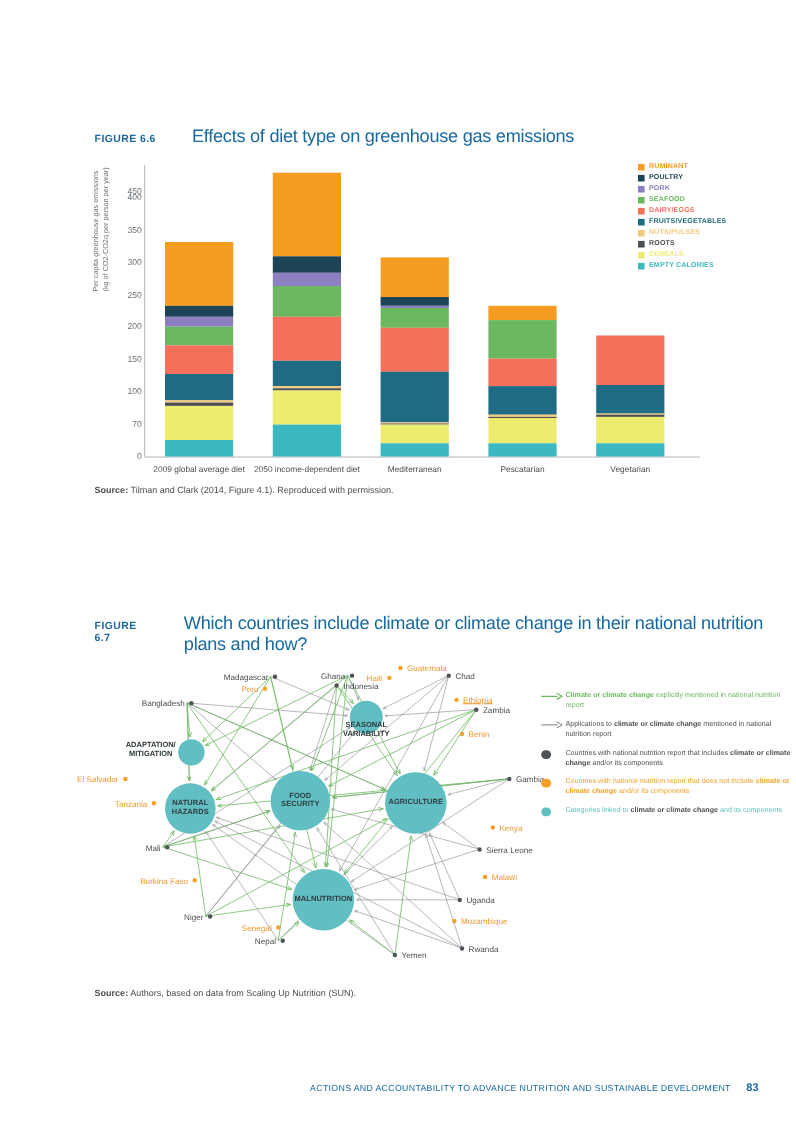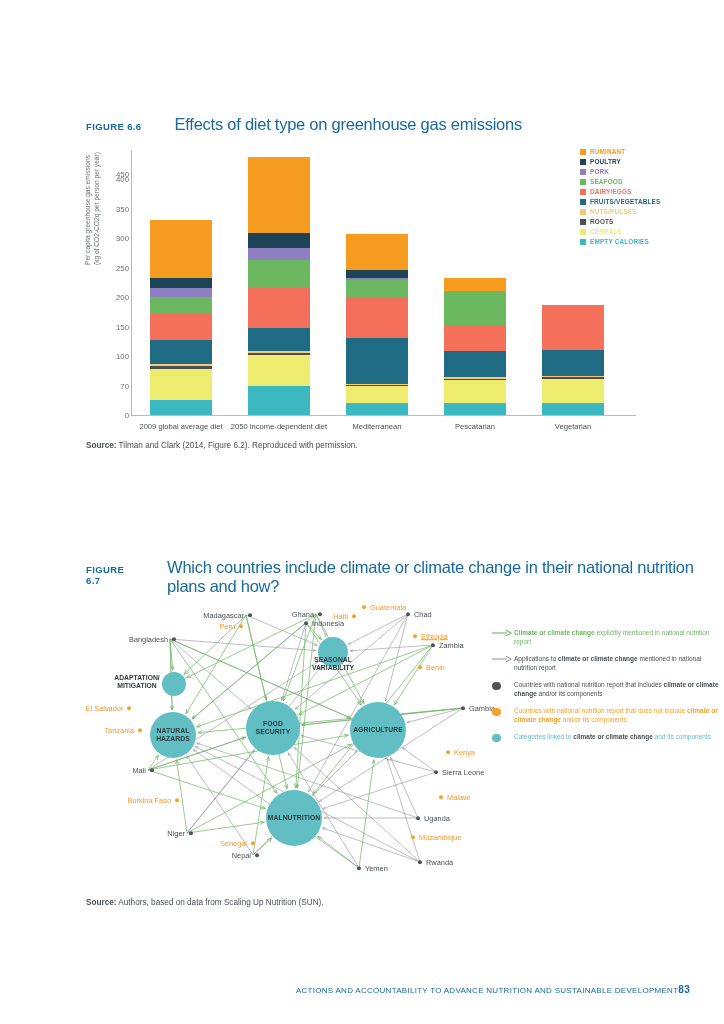--- a/index.html
+++ b/index.html
@@ -18,21 +18,21 @@
 
   
   .source{position:absolute;font-size:8.2px;color:#4a4f54;}
   .source b{font-weight:bold;}
   #src66{left:86px;top:441px;}
   #src67{left:86px;top:898px;}
 
   
   #footer{position:absolute;left:0;right:0;top:984px;text-align:right;padding-right:34px;
           font-size:8px;letter-spacing:.035em;color:#17699e;}
-  #footer .pageno{font-weight:bold;font-size:10px;color:#17699e;}
+  #footer .pageno{font-weight:bold;font-size:10px;margin-left:14px;color:#17699e;}
 
   
   #chart66{position:absolute;left:86px;top:145px;width:600px;height:290px;}
   #plot{position:absolute;left:46px;top:5px;width:490px;height:265px;}
   #yaxis-line{position:absolute;left:45px;top:5px;width:1px;height:265px;background:#b9bcbe;}
   #xaxis-line{position:absolute;left:45px;top:270px;width:505px;height:1px;background:#b9bcbe;}
 
   .ytick{position:absolute;right:2px;font-size:7.8px;color:#6a7075;transform:translateY(-50%);text-align:right;width:40px;}
   .ytick-wrap{position:absolute;left:0;top:0;width:45px;height:275px;}
 
@@ -210,21 +210,21 @@
         <span class="lg-sw" style="background: rgb(237, 236, 110);"></span>
         <span class="lg-tx" style="color: rgb(237, 236, 110);">CEREALS</span>
       </div>
       <div class="lg-row">
         <span class="lg-sw" style="background: rgb(60, 184, 192);"></span>
         <span class="lg-tx" style="color: rgb(60, 184, 192);">EMPTY CALORIES</span>
       </div>
     </div>
 
   <div class="source" id="src66">
-    <b>Source:</b><span> Tilman and Clark (2014, Figure 6.2). Reproduced with permission.</span>
+    <b>Source:</b><span> Tilman and Clark (2014, Figure 4.1). Reproduced with permission.</span>
   </div>
 
   <div class="fig-head" id="fig67-head">
     <span class="fig-num">FIGURE 6.7</span>
     <span class="fig-title">Which countries include climate or climate change in their national nutrition plans and how?</span>
   </div>
 
   <div id="net">
     <svg id="netsvg" width="420" height="285">
       <defs>
@@ -344,21 +344,21 @@
         <div class="cnode dark right" style="top: 228px; left: 346px; text-align: left;"><span class="dot"></span><span class="lbl">Uganda</span></div>
         <div class="cnode orange right" style="top: 247px; left: 341px; text-align: left;"><span class="dot"></span><span class="lbl">Mozambique</span></div>
         <div class="cnode dark right" style="top: 272px; left: 348px; text-align: left;"><span class="dot"></span><span class="lbl">Rwanda</span></div>
         <div class="cnode dark right" style="top: 278px; left: 287px; text-align: left;"><span class="dot"></span><span class="lbl">Yemen</span></div>
         <div class="cnode dark left" style="top: 265px; left: 0px; width: 189px; text-align: right;"><span class="lbl">Nepal</span><span class="dot"></span></div>
         <div class="cnode orange left" style="top: 253px; left: 0px; width: 185px; text-align: right;"><span class="lbl">Senegal</span><span class="dot"></span></div>
         <div class="cnode dark left" style="top: 243px; left: 0px; width: 123px; text-align: right;"><span class="lbl">Niger</span><span class="dot"></span></div>
         <div class="cnode orange left" style="top: 210px; left: 0px; width: 109px; text-align: right;"><span class="lbl">Burkina Faso</span><span class="dot"></span></div>
         <div class="cnode dark left" style="top: 180px; left: 0px; width: 84px; text-align: right;"><span class="lbl">Mali</span><span class="dot"></span></div>
         <div class="cnode orange left" style="top: 140px; left: 0px; width: 72px; text-align: right;"><span class="lbl">Tanzania</span><span class="dot"></span></div>
-        <div class="cnode orange left" style="top: 118px; left: 0px; width: 77px; text-align: center;"><span class="lbl">El Salvador</span><span class="dot"></span></div>
+        <div class="cnode orange left" style="top: 118px; left: 0px; width: 77px; text-align: left;"><span class="lbl">El Salvador</span><span class="dot"></span></div>
       </div>
   </div>
 
   <div id="legend67">
       <div class="l7">
         <span class="mk">
           <svg width="20" height="8">
             <line x1="0" y1="4" x2="15" y2="4" stroke="#6cb860" stroke-width="1.1"></line>
             <path d="M14,1.2 L19,4 L14,6.8" fill="none" stroke="#6cb860" stroke-width="1.1"></path>
           </svg>

